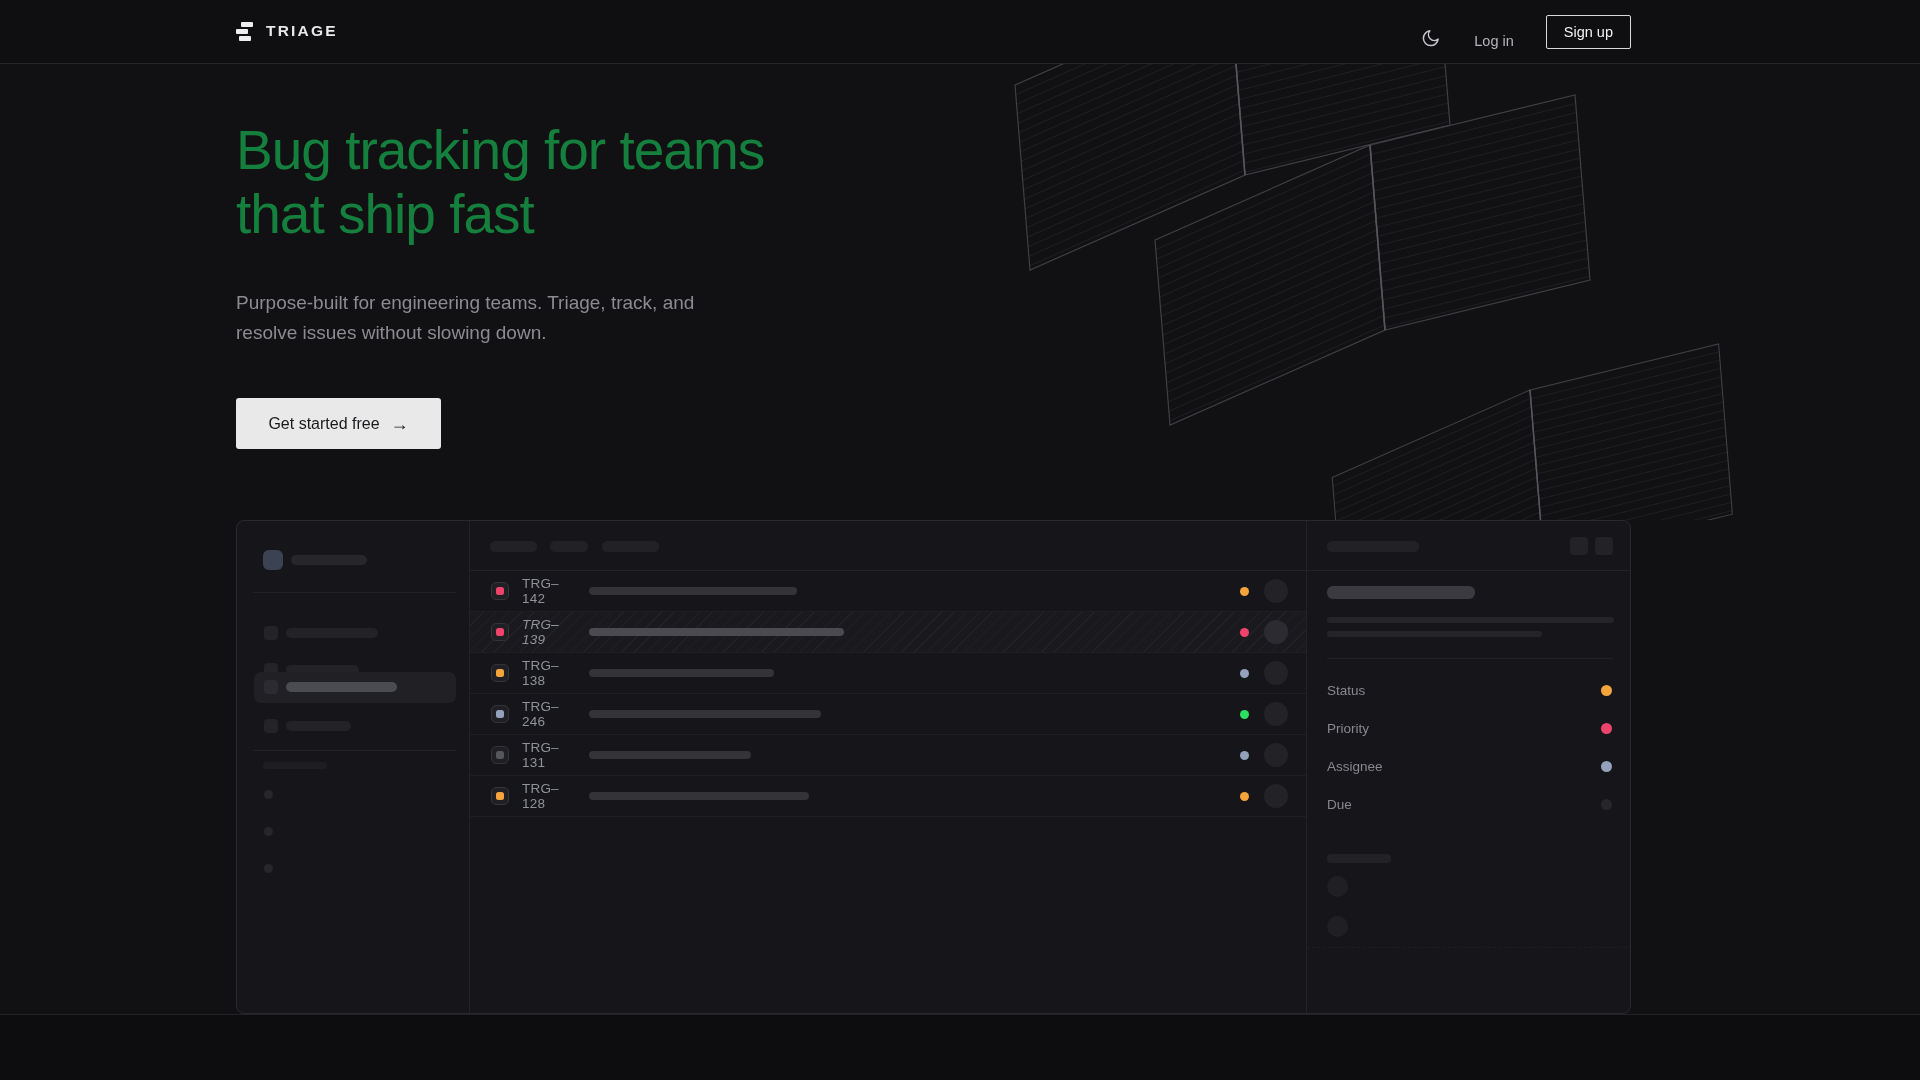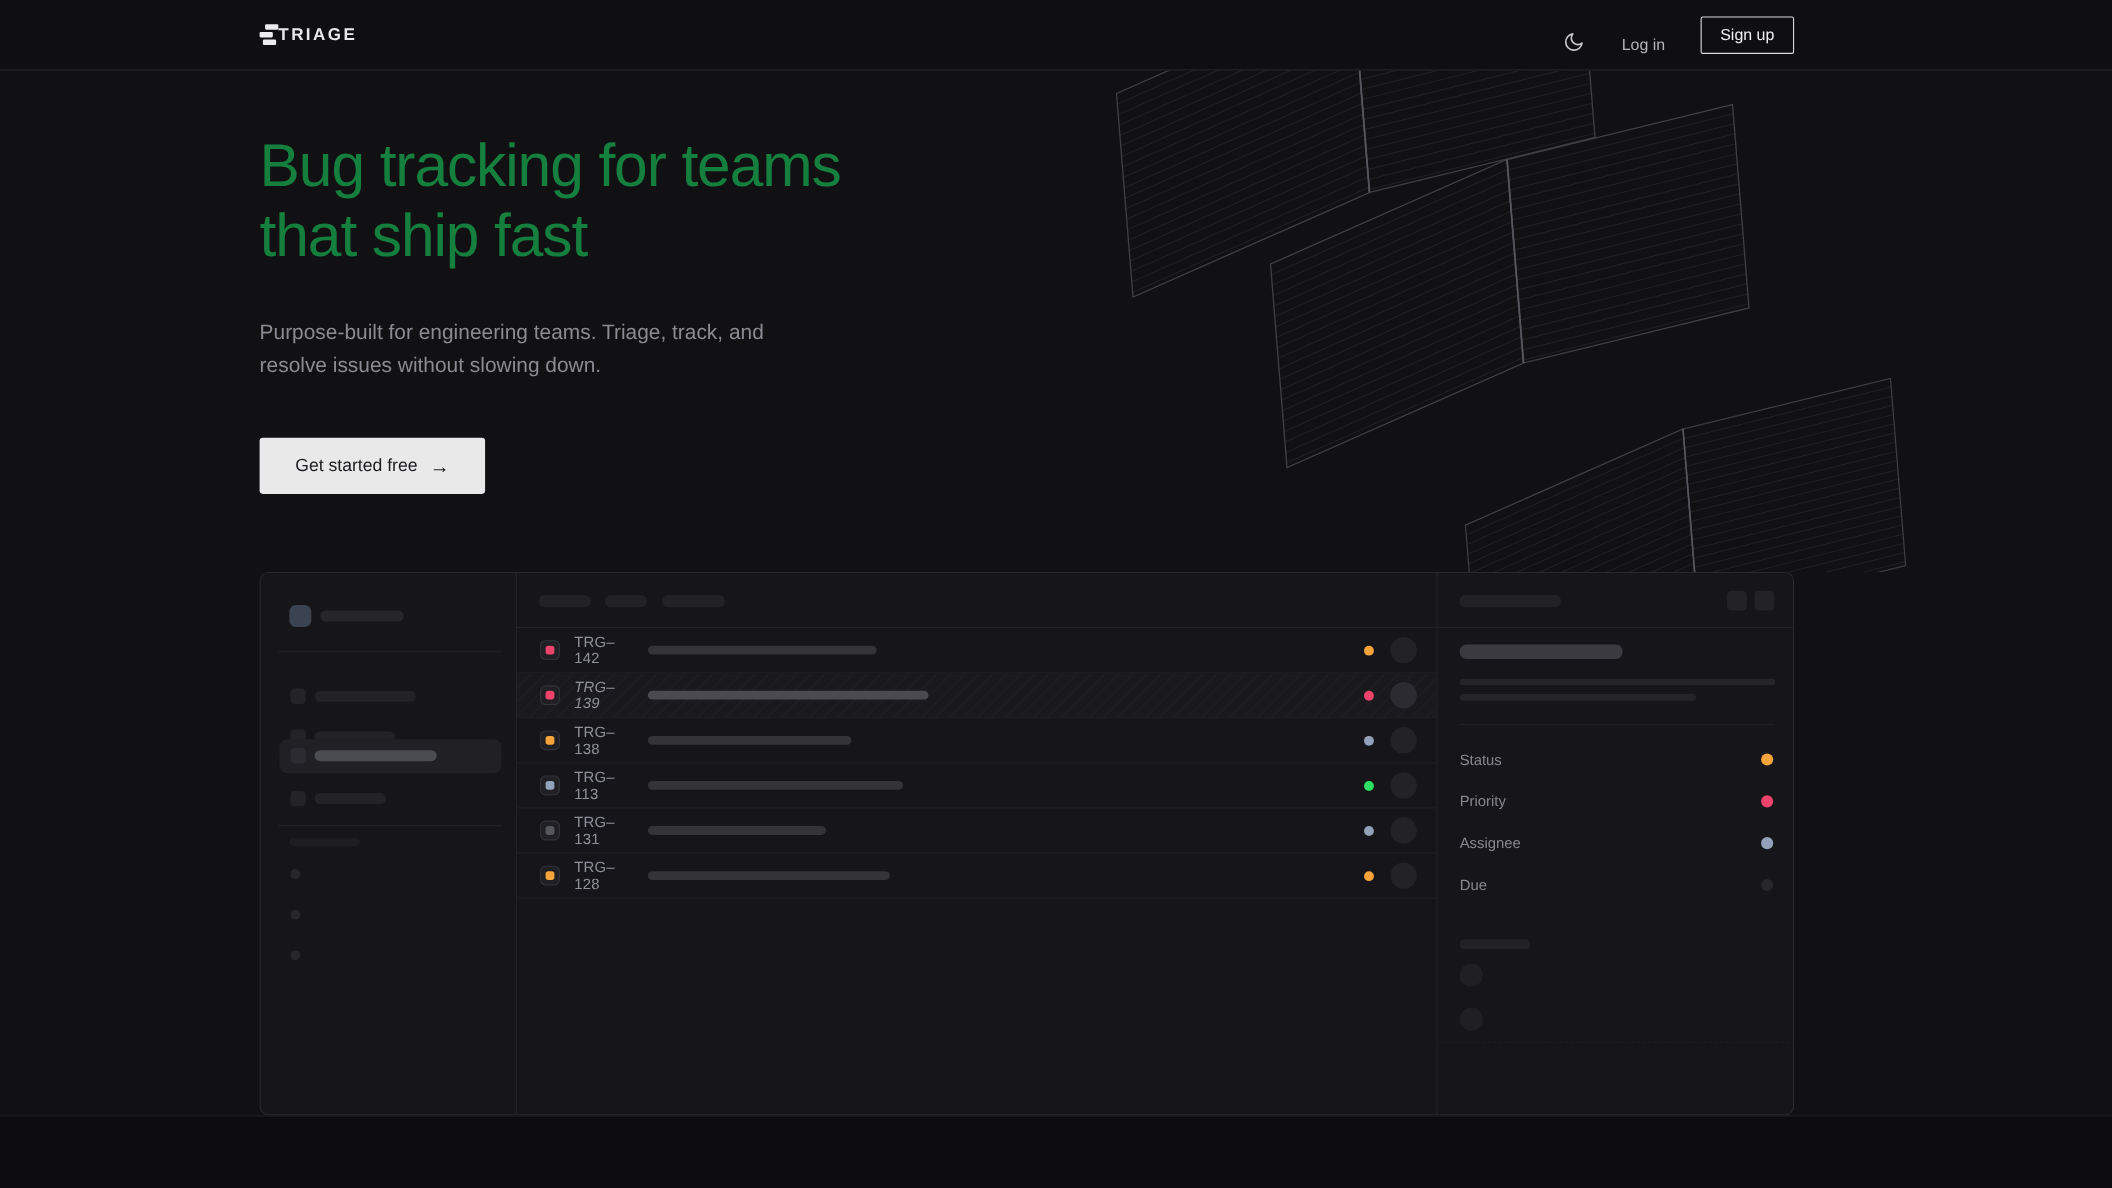--- a/index.html
+++ b/index.html
@@ -16,21 +16,21 @@
 
   
   .nav {
     position:absolute; top:0; left:0; width:1920px; height:64px;
     background:#0f0f12; border-bottom:1px solid #26262a; z-index:6;
   }
   .nav-inner {
     position:absolute; left:236px; right:289px; top:0; bottom:0;
     display:flex; align-items:center; justify-content:space-between;
   }
-  .logo { display:flex; align-items:flex-end; cursor:pointer; }
+  .logo { display:flex; align-items:flex-start; gap:13px; cursor:pointer; }
   .logo-bars { display:flex; flex-direction:column; gap:2.5px; width:17px; }
   .logo-bars i { display:block; height:4.5px; width:12px; border-radius:1px; background:#ededef; }
   .logo-bars i:nth-child(1){ margin-left:5px; }
   .logo-bars i:nth-child(2){ margin-left:0; }
   .logo-bars i:nth-child(3){ margin-left:3px; }
   .brand { font-size:15.5px; font-weight:700; letter-spacing:2.2px; color:#e8e8ea; }
   .nav-right { display:flex; align-items:flex-end; gap:32px; }
   .theme-toggle { width:22px; height:22px; display:flex; align-items:center; justify-content:center; cursor:pointer; }
   .login-link { font-size:14.5px; color:#b4b4ba; cursor:pointer; }
   .signup-btn {
@@ -249,21 +249,21 @@
     <span class="row-right">
       <span class="status-dot" style="background: rgb(147, 161, 187);"></span>
       <span class="row-avatar"></span>
     </span>
   </div>
 
   <div class="issue-row">
     <span class="issue-icon">
             <span class="issue-icon-dot" style="background: rgb(147, 161, 187);"></span>
           </span>
-    <span class="issue-id">TRG–113</span>
+    <span class="issue-id">TRG–246</span>
     <span class="issue-bar" style="width: 232px; background: rgb(51, 51, 56);"></span>
     <span class="row-right">
       <span class="status-dot" style="background: rgb(44, 224, 97);"></span>
       <span class="row-avatar"></span>
     </span>
   </div>
 
   <div class="issue-row">
     <span class="issue-icon">
             <span class="issue-icon-dot" style="background: rgb(85, 87, 93);"></span>

